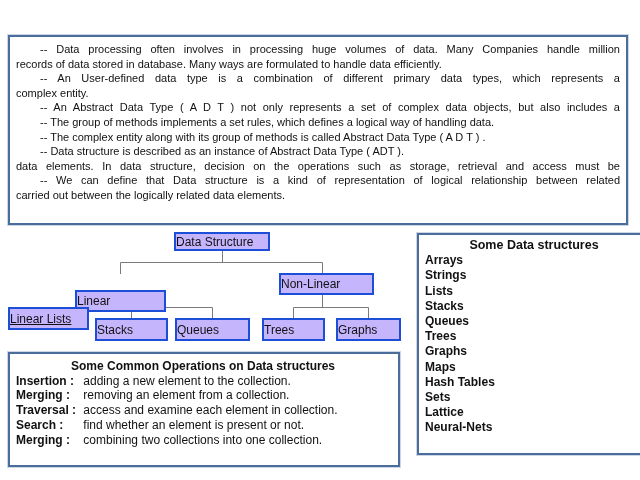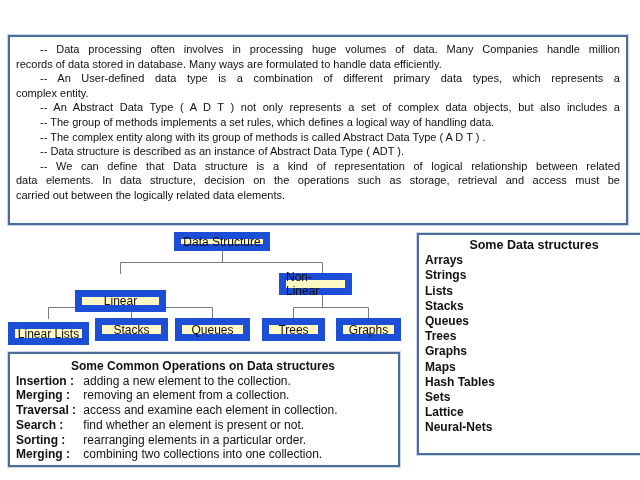--- a/index.html
+++ b/index.html
@@ -36,27 +36,27 @@
 
   .struct-box {
     left:417px; top:233px; width:234px; height:222px;
     padding:3px 6px 0 6px; font-size:12px; font-weight:bold; line-height:15.2px;
   }
   .struct-title { text-align:center; font-size:12.5px; }
   .struct-item { text-align:left; }
 
   .tree-lines { position:absolute; left:0; top:0; pointer-events:none; }
   .tree-box {
-    position:absolute; background:#fef9c3; border:7px solid #1d4ed8; box-sizing:border-box;
-    display:flex; align-items:center; justify-content:center; font-size:12px;
+    position:absolute; background:#c4b5fd; border:2px solid #1d4ed8; box-sizing:border-box;
+    display:flex; align-items:center; justify-content:flex-start; font-size:12px;
   }
   .tb-root   { left:174px; top:232px; width:96px; height:19px; }
   .tb-linear { left:75px;  top:290px; width:91px; height:22px; }
-  .tb-nonlin { left:279px; top:273px; width:73px; height:22px; }
-  .tb-ll     { left:8px;   top:322px; width:81px; height:23px; }
+  .tb-nonlin { left:279px; top:273px; width:95px; height:22px; }
+  .tb-ll     { left:8px;   top:307px; width:81px; height:23px;text-decoration:underline; }
   .tb-st     { left:95px;  top:318px; width:73px; height:23px; }
   .tb-qu     { left:175px; top:318px; width:75px; height:23px; }
   .tb-tr     { left:262px; top:318px; width:63px; height:23px; }
   .tb-gr     { left:336px; top:318px; width:65px; height:23px; }
 </style>
 </head>
 <body>
 
 <div class="stage">
 
@@ -67,22 +67,22 @@
   <div class="blue-box main-box">
     <div>
         <div class="line first just">-- Data processing often involves in processing huge volumes of data. Many Companies handle million</div>
         <div class="line">records of data stored in database. Many ways are formulated to handle data efficiently.</div>
         <div class="line first just">-- An User-defined data type is a combination of different primary data types, which represents a</div>
         <div class="line">complex entity.</div>
         <div class="line first just">-- An Abstract Data Type ( A D T ) not only represents a set of complex data objects, but also includes a</div>
         <div class="line first">-- The group of methods implements a set rules, which defines a logical way of handling data.</div>
         <div class="line first">-- The complex entity along with its group of methods is called Abstract Data Type ( A D T ) .</div>
         <div class="line first">--  Data structure is described as an instance of Abstract Data Type ( ADT ).</div>
+        <div class="line just">data elements. In data structure, decision on the operations such as storage, retrieval and access must be</div>
         <div class="line first just">-- We can define that Data structure is a kind of representation of logical relationship between related</div>
-        <div class="line just">data elements. In data structure, decision on the operations such as storage, retrieval and access must be</div>
         <div class="line">carried out between the logically related data elements.</div>
       </div>
   </div>
 
   <svg class="tree-lines" width="640" height="480" viewBox="0 0 640 480">
     <g stroke="#7a7a7a" stroke-width="1" fill="none">
       <path d="M222.5 251 V262.5"></path>
       <path d="M120.5 262.5 H322.5"></path>
       <path d="M120.5 262.5 V274"></path>
       <path d="M322.5 262.5 V274"></path>
@@ -140,24 +140,20 @@
         <div class="ops-row">
           <span class="term">Traversal :</span>
           <span class="desc">access and examine each element in collection.</span>
         </div>
 
         <div class="ops-row">
           <span class="term">Search :</span>
           <span class="desc">find whether an element is present or not.</span>
         </div>
 
-        <div class="ops-row">
-          <span class="term">Sorting :</span>
-          <span class="desc">rearranging elements in a particular order.</span>
-        </div>
 
         <div class="ops-row">
           <span class="term">Merging :</span>
           <span class="desc">combining two collections into one collection.</span>
         </div>
       </div>
   </div>
 
   <div class="blue-box struct-box">
     <div class="struct-title">Some Data structures</div>

